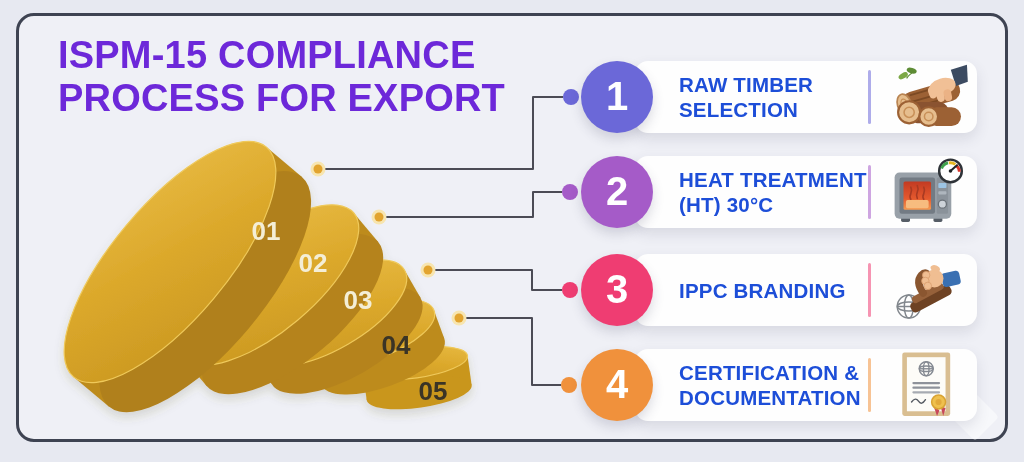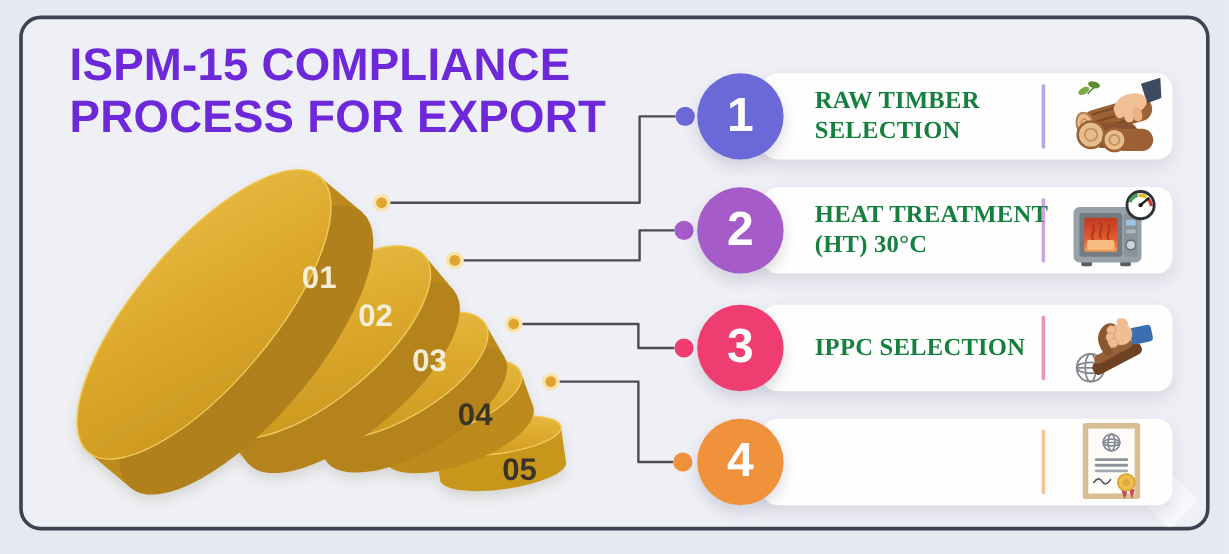--- a/index.html
+++ b/index.html
@@ -25,21 +25,21 @@
     background:var(--accent,#888);display:flex;align-items:center;justify-content:center;
     box-shadow:0 6px 12px rgba(60,60,95,.18);z-index:2;
   }
   .step-circle span{color:#fff;font-size:40px;font-weight:700;transform:translateY(-1px);}
   .step-card{
     position:absolute;left:635px;top:0;width:342px;height:72px;background:#fefefe;
     border-radius:13px;box-shadow:0 6px 14px rgba(60,60,95,.13);z-index:1;
   }
   .step-label{
     position:absolute;left:44px;top:50%;transform:translateY(-50%);width:200px;
-    font-size:20.5px;line-height:25px;font-weight:700;color:#15803d;letter-spacing:.2px;font-family:Liberation Serif, serif;
+    font-size:20.5px;line-height:25px;font-weight:700;color:#1d4ed8;letter-spacing:.2px;
   }
   .step-divider{
     position:absolute;left:233px;top:9px;width:3px;height:54px;border-radius:2px;
     background:var(--accent,#999);opacity:.55;
   }
   .step-icon{
     position:absolute;left:248px;top:0;width:88px;height:72px;
     display:flex;align-items:center;justify-content:center;
   }
   .wm{position:absolute;right:32px;bottom:28px;width:34px;height:34px;background:#fff;
@@ -207,21 +207,21 @@
       </svg>
     </div>
   </div>
 </div>
 
 <div class="step-row" style="top: 254px; --accent: #EF3D72;">
   <div class="step-circle">
     <span>3</span>
   </div>
   <div class="step-card">
-    <div class="step-label">IPPC SELECTION</div>
+    <div class="step-label">IPPC BRANDING</div>
     <div class="step-divider"></div>
     <div class="step-icon">
       <svg width="84" height="66" viewBox="0 0 96 80">
         <g stroke="#82878D" stroke-width="1.8" fill="none">
           <circle cx="26" cy="60" r="14"></circle>
           <ellipse cx="26" cy="60" rx="14" ry="5.5"></ellipse>
           <ellipse cx="26" cy="60" rx="5.5" ry="14"></ellipse>
           <line x1="12" y1="60" x2="40" y2="60"></line>
         </g>
         <g transform="rotate(-28 46 40)">
@@ -240,20 +240,21 @@
       </svg>
     </div>
   </div>
 </div>
 
 <div class="step-row" style="top: 349px; --accent: #F0913C;">
   <div class="step-circle">
     <span>4</span>
   </div>
   <div class="step-card">
+    <div class="step-label">CERTIFICATION &amp; DOCUMENTATION</div>
     <div class="step-divider"></div>
     <div class="step-icon">
       <svg width="64" height="68" viewBox="0 0 80 88">
         <rect x="8" y="2" width="62" height="82" rx="3" fill="#D9BE91"></rect>
         <rect x="14" y="8" width="50" height="70" fill="#FDFCF8"></rect>
         <g stroke="#858A92" stroke-width="1.8" fill="none">
           <circle cx="39" cy="23" r="9"></circle>
           <ellipse cx="39" cy="23" rx="9" ry="3.6"></ellipse>
           <ellipse cx="39" cy="23" rx="3.6" ry="9"></ellipse>
           <line x1="30" y1="23" x2="48" y2="23"></line>

